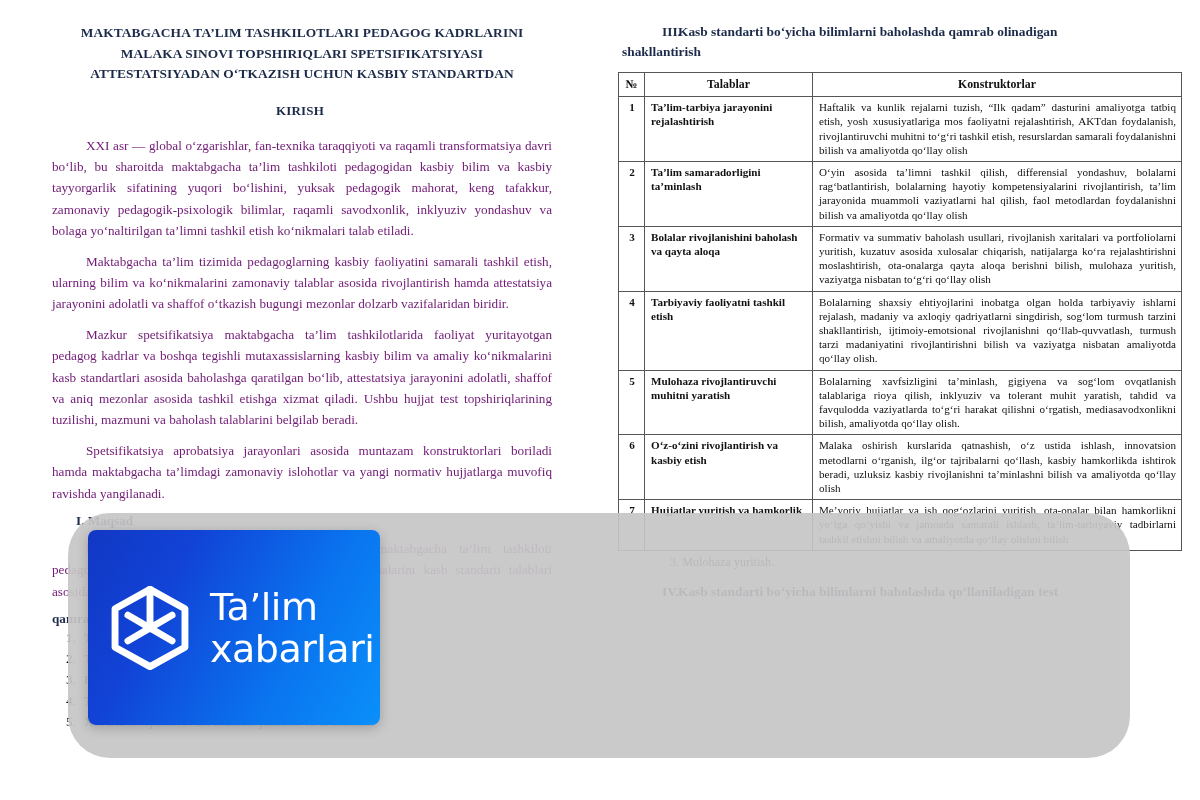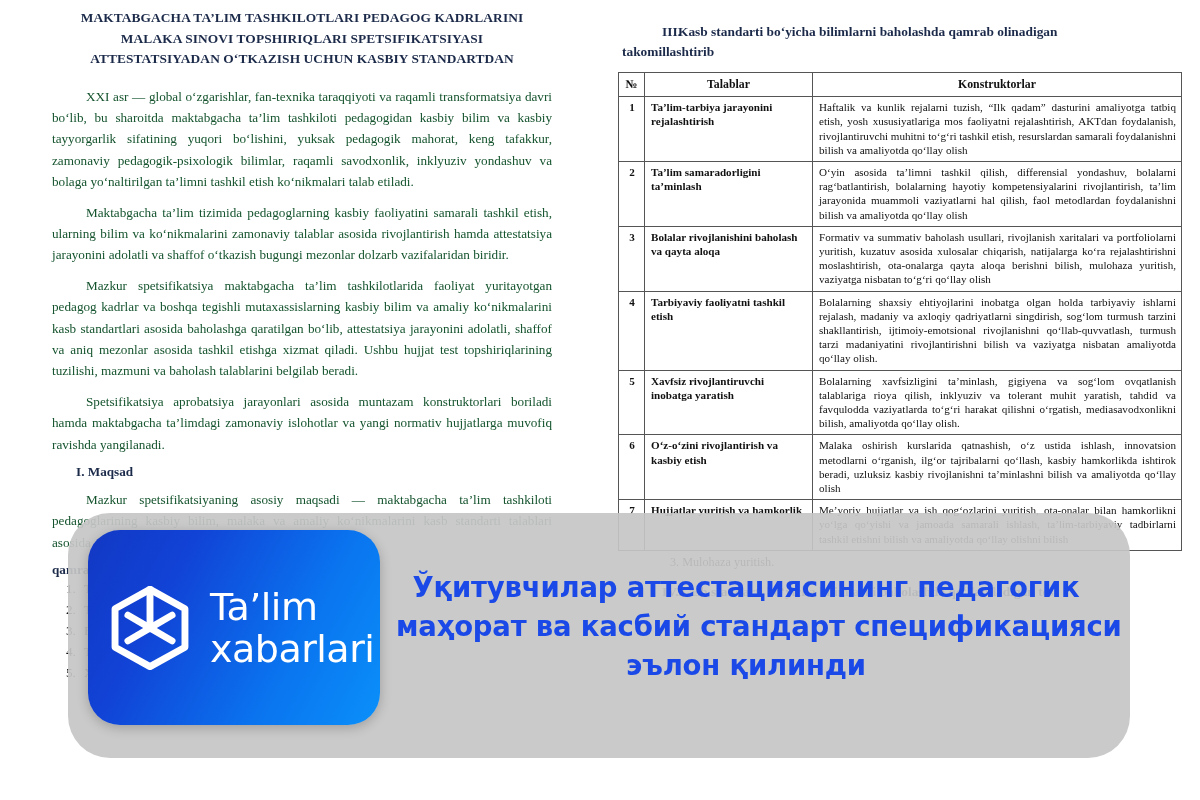--- a/index.html
+++ b/index.html
@@ -12,28 +12,28 @@
   #stage{position:absolute;inset:0;width:1200px;height:800px;overflow:hidden;background:#fff;}
 
   
   .page{position:absolute;background:#fff;overflow:hidden;}
   #page-left{left:0;top:0;width:600px;height:800px;padding:0;}
   #page-right{left:600px;top:0;width:600px;height:800px;}
 
   .doc-title{
     text-align:center;font-weight:bold;color:#1c2a4a;
     font-size:13.4px;line-height:20.5px;letter-spacing:.1px;
-    margin:0 48px 0 52px;padding-top:8px;
+    margin:0 48px 0 52px;padding-top:23px;
   }
   .doc-subtitle{
     text-align:center;font-weight:bold;color:#1c2a4a;
     font-size:13px;margin-top:18px;letter-spacing:.2px;
   }
   .para{
-    color:#14532d;font-size:13.2px;line-height:21.4px;
+    color:#701a75;font-size:13.2px;line-height:21.4px;
     text-align:justify;text-indent:34px;
     margin:9px 48px 0 52px;
     -webkit-hyphens:none;hyphens:none;
   }
   .para.first{margin-top:16px;}
   .sec-head{
     color:#1c2a4a;font-weight:bold;font-size:13.2px;
     margin:9px 48px 0 76px;
   }
   .list-line{
@@ -82,21 +82,21 @@
 
   
   #gray-panel{
     position:absolute;left:68px;top:513px;width:1062px;height:245px;
     background:#c6c6c6;border-radius:42px;
     opacity:.92;
   }
   
   #logo-card{
     position:absolute;left:88px;top:530px;width:292px;height:195px;
-    border-radius:32px;
+    border-radius:8px;
     background:linear-gradient(118deg,#1238c4 0%,#1143d6 28%,#0a74ef 68%,#0a90fa 100%);
     box-shadow:0 3px 12px rgba(0,0,0,.22);
     display:flex;align-items:center;gap:14px;padding-left:16px;box-sizing:border-box;
   }
   #logo-mark{width:92px;height:92px;flex:0 0 92px;}
   #logo-text{
     font-family:"DejaVu Sans", sans-serif;
     color:#fff;font-weight:400;font-size:38px;line-height:42px;
     letter-spacing:-.5px;
   }
@@ -114,20 +114,21 @@
 <body>
 
 <div id="stage">
 
   <div class="page" id="page-left">
     <div class="doc-title">
       <div>MAKTABGACHA TA’LIM TASHKILOTLARI PEDAGOG KADRLARINI</div>
       <div>MALAKA SINOVI TOPSHIRIQLARI SPETSIFIKATSIYASI</div>
       <div>ATTESTATSIYADAN O‘TKAZISH UCHUN KASBIY STANDARTDAN</div>
     </div>
+    <div class="doc-subtitle">KIRISH</div>
 
     <p class="para first">XXI asr — global o‘zgarishlar, fan-texnika taraqqiyoti va raqamli transformatsiya davri bo‘lib, bu sharoitda maktabgacha ta’lim tashkiloti pedagogidan kasbiy bilim va kasbiy tayyorgarlik sifatining yuqori bo‘lishini, yuksak pedagogik mahorat, keng tafakkur, zamonaviy pedagogik-psixologik bilimlar, raqamli savodxonlik, inklyuziv yondashuv va bolaga yo‘naltirilgan ta’limni tashkil etish ko‘nikmalari talab etiladi.</p>
     <p class="para">Maktabgacha ta’lim tizimida pedagoglarning kasbiy faoliyatini samarali tashkil etish, ularning bilim va ko‘nikmalarini zamonaviy talablar asosida rivojlantirish hamda attestatsiya jarayonini adolatli va shaffof o‘tkazish bugungi mezonlar dolzarb vazifalaridan biridir.</p>
     <p class="para">Mazkur spetsifikatsiya maktabgacha ta’lim tashkilotlarida faoliyat yuritayotgan pedagog kadrlar va boshqa tegishli mutaxassislarning kasbiy bilim va amaliy ko‘nikmalarini kasb standartlari asosida baholashga qaratilgan bo‘lib, attestatsiya jarayonini adolatli, shaffof va aniq mezonlar asosida tashkil etishga xizmat qiladi. Ushbu hujjat test topshiriqlarining tuzilishi, mazmuni va baholash talablarini belgilab beradi.</p>
     <p class="para">Spetsifikatsiya aprobatsiya jarayonlari asosida muntazam konstruktorlari boriladi hamda maktabgacha ta’limdagi zamonaviy islohotlar va yangi normativ hujjatlarga muvofiq ravishda yangilanadi.</p>
 
     <div class="sec-head">I. Maqsad</div>
     <p class="para">Mazkur spetsifikatsiyaning asosiy maqsadi — maktabgacha ta’lim tashkiloti pedagoglarining kasbiy bilim, malaka va amaliy ko‘nikmalarini kasb standarti talablari asosida xolisona baholash va aniqlash hisoblanadi.</p>
     <div class="sec-head" style="margin-left:52px;">qamrab oladi:</div>
 
@@ -135,21 +136,21 @@
     <div class="list-line"><span class="num">2.</span><span>Ta’lim samaradorligini ta’minlash</span></div>
     <div class="list-line"><span class="num">3.</span><span>Bolalar rivojlanishini baholash va qayta aloqa</span></div>
     <div class="list-line"><span class="num">4.</span><span>Tarbiyaviy faoliyatni tashkil etish</span></div>
     <div class="list-line"><span class="num">5.</span><span>Xavfsiz rivojlantiruvchi muhitni yaratish va ta’minlash</span></div>
   </div>
 
   <div class="page" id="page-right">
     <div class="rt-topdots"></div>
     <div class="rt-head">
       <span class="rn">III.</span><span>Kasb standarti bo‘yicha bilimlarni baholashda qamrab olinadigan</span>
-      <span class="cont">takomillashtirib</span>
+      <span class="cont">shakllantirish</span>
     </div>
 
     <table class="ktable">
       <colgroup>
           <col class="col-n">
           <col class="col-t">
           <col>
         </colgroup>
       <thead>
         <tr>
@@ -174,21 +175,21 @@
           <td class="c-t">Bolalar rivojlanishini baholash va qayta aloqa</td>
           <td class="c-k">Formativ va summativ baholash usullari, rivojlanish xaritalari va portfoliolarni yuritish, kuzatuv asosida xulosalar chiqarish, natijalarga ko‘ra rejalashtirishni moslashtirish, ota-onalarga qayta aloqa berishni bilish, mulohaza yuritish, vaziyatga nisbatan to‘g‘ri qo‘llay olish</td>
         </tr>
         <tr>
           <td class="c-n">4</td>
           <td class="c-t">Tarbiyaviy faoliyatni tashkil etish</td>
           <td class="c-k">Bolalarning shaxsiy ehtiyojlarini inobatga olgan holda tarbiyaviy ishlarni rejalash, madaniy va axloqiy qadriyatlarni singdirish, sog‘lom turmush tarzini shakllantirish, ijtimoiy-emotsional rivojlanishni qo‘llab-quvvatlash, turmush tarzi madaniyatini rivojlantirishni bilish va vaziyatga nisbatan amaliyotda qo‘llay olish.</td>
         </tr>
         <tr>
           <td class="c-n">5</td>
-          <td class="c-t">Xavfsiz rivojlantiruvchi inobatga yaratish</td>
+          <td class="c-t">Mulohaza rivojlantiruvchi muhitni yaratish</td>
           <td class="c-k">Bolalarning xavfsizligini ta’minlash, gigiyena va sog‘lom ovqatlanish talablariga rioya qilish, inklyuziv va tolerant muhit yaratish, tahdid va favqulodda vaziyatlarda to‘g‘ri harakat qilishni o‘rgatish, mediasavodxonlikni bilish, amaliyotda qo‘llay olish.</td>
         </tr>
         <tr>
           <td class="c-n">6</td>
           <td class="c-t">O‘z-o‘zini rivojlantirish va kasbiy etish</td>
           <td class="c-k">Malaka oshirish kurslarida qatnashish, o‘z ustida ishlash, innovatsion metodlarni o‘rganish, ilg‘or tajribalarni qo‘llash, kasbiy hamkorlikda ishtirok beradi, uzluksiz kasbiy rivojlanishni ta’minlashni bilish va amaliyotda qo‘llay olish</td>
         </tr>
         <tr>
           <td class="c-n">7</td>
           <td class="c-t">Hujjatlar yuritish va hamkorlik</td>
@@ -213,19 +214,14 @@
         <polyline points="26,64 50,50 74,64"></polyline>
         <line x1="50" y1="50" x2="50" y2="8"></line>
       </g>
     </svg>
     <div id="logo-text">
       <div>Ta’lim</div>
       <div>xabarlari</div>
     </div>
   </div>
 
-  <div id="headline">
-    <span class="hl">Ўқитувчилар аттестациясининг педагогик</span>
-    <span class="hl">маҳорат ва касбий стандарт спецификацияси</span>
-    <span class="hl">эълон қилинди</span>
-  </div>
 
 </div>
 
 </body></html>

